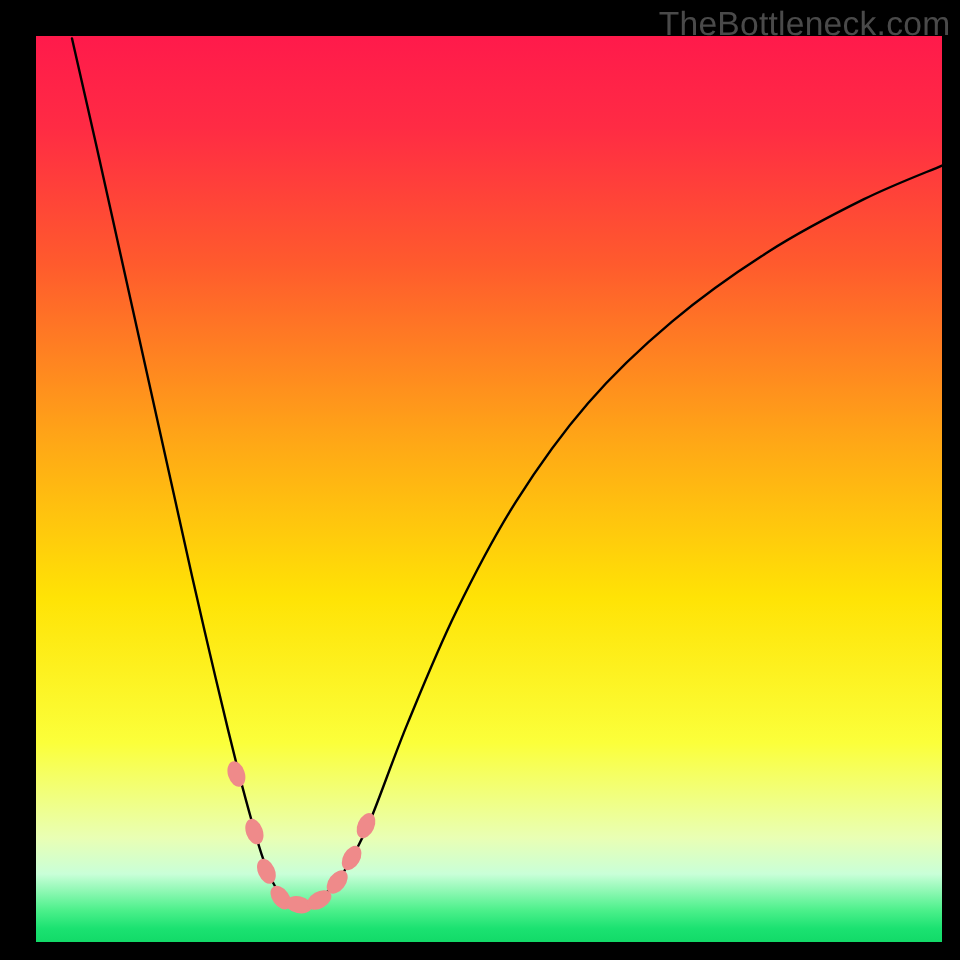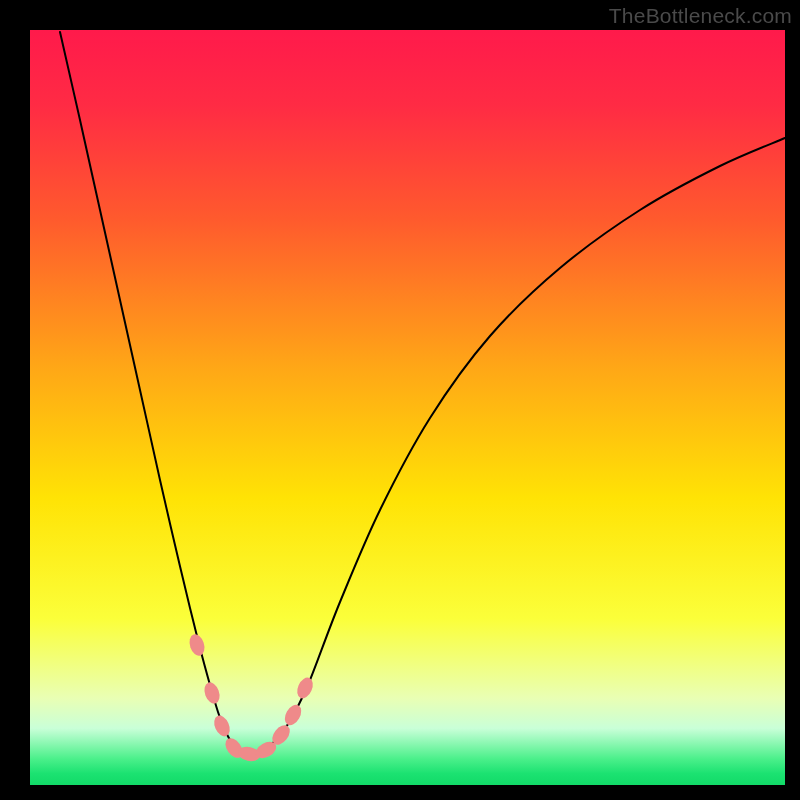--- a/index.html
+++ b/index.html
@@ -15,21 +15,21 @@
     position: absolute;
     left: 0; top: 0;
     width: 800px; height: 800px;
     background: #000;
   }
   .watermark {
     position: absolute;
     top: 4px;
     right: 8px;
     color: #4a4a4a;
-    font-size: 21px;
+    font-size: 28px;
     font-weight: 400;
     letter-spacing: 0.2px;
   }
   svg {
     position: absolute;
     left: 0; top: 0;
   }
 </style>
 </head>
 <body>

